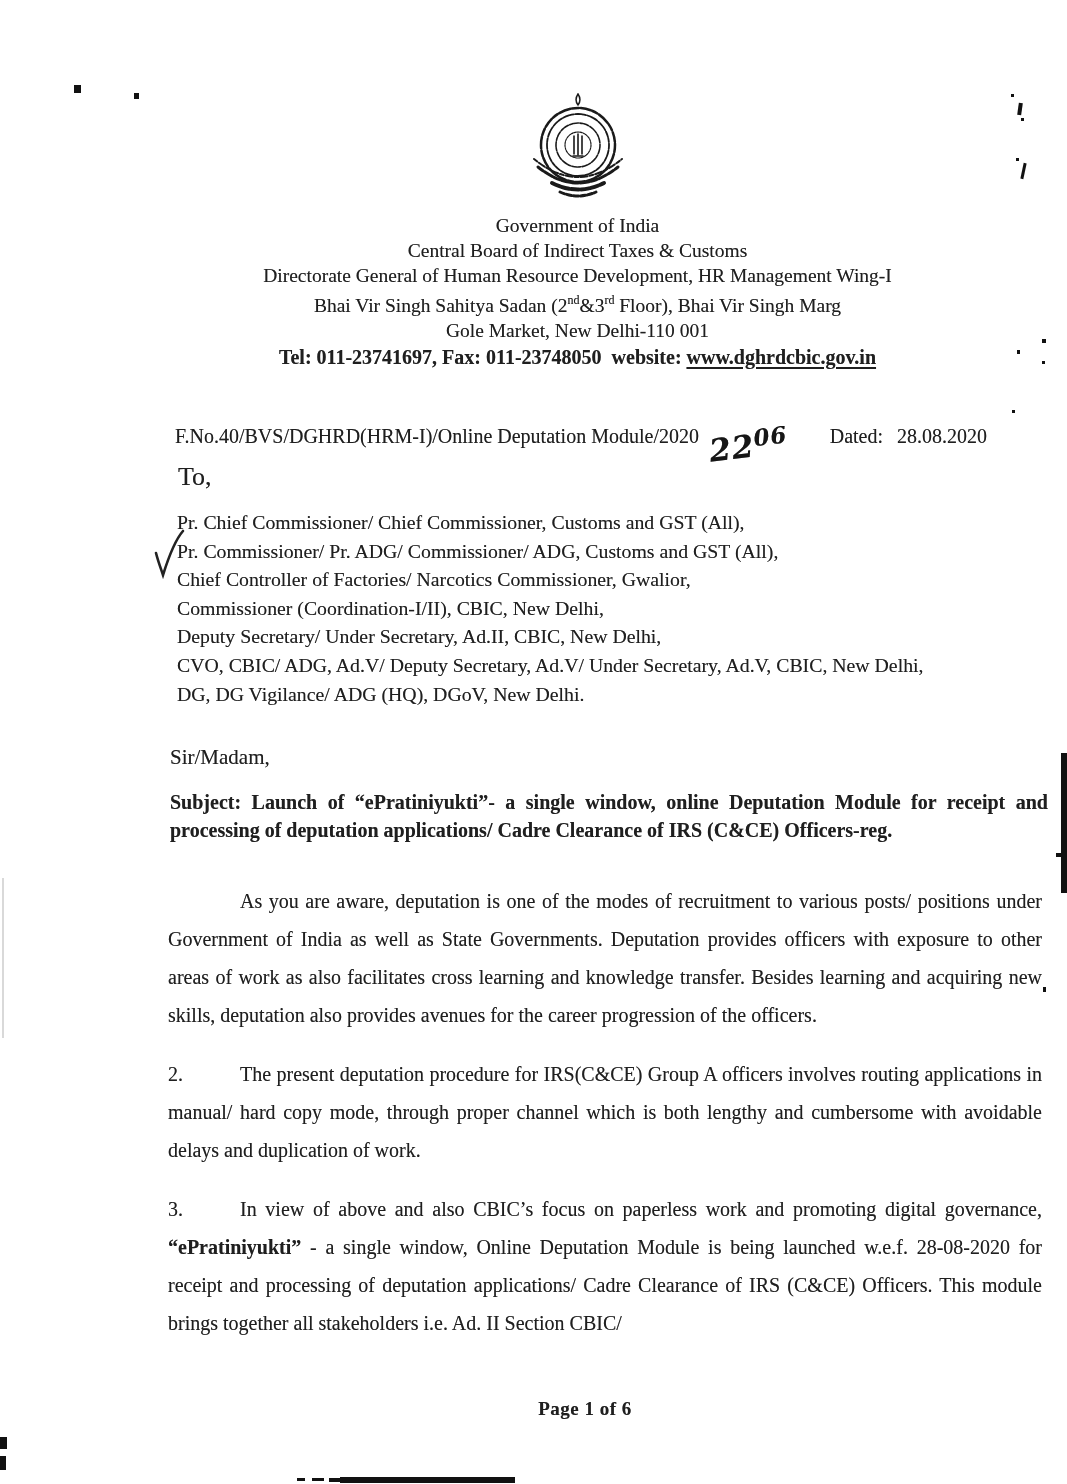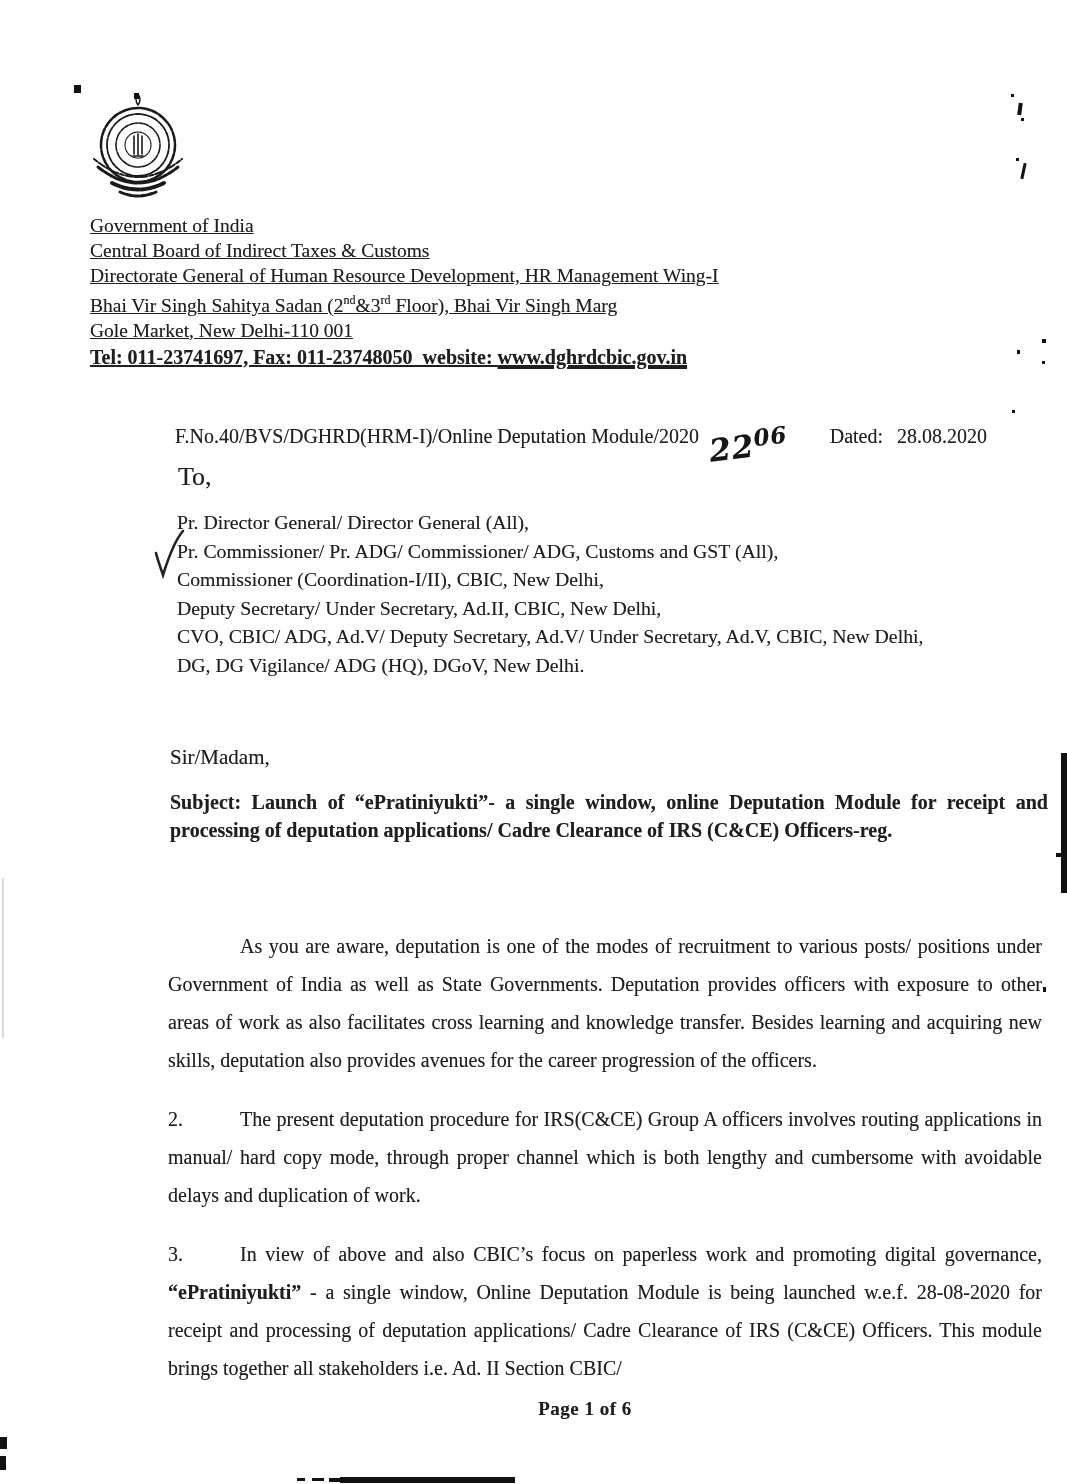--- a/index.html
+++ b/index.html
@@ -8,21 +8,21 @@
     width:1067px;height:1484px;
     background:#ffffff;
     overflow:hidden;
     font-family:"Liberation Serif", serif;
     color:#1f1f1f;
     text-shadow:0 0 .5px rgba(20,20,20,.45);
   }
   
   .header-block{
     position:absolute;top:93px;left:90px;width:975px;
-    text-decoration:underline;
+    text-align:center;
   }
   .emblem-wrap{display:inline-block;margin-bottom:2px;}
   .org-line{font-size:19.5px;line-height:25px;}
   .org-line sup{font-size:12px;}
   .contact-line{
     font-size:20px;line-height:26px;font-weight:bold;margin-top:1px;
     white-space:pre-wrap;
   }
   .website{text-decoration:underline;text-decoration-thickness:2px;text-underline-offset:3px;}
   
@@ -51,21 +51,21 @@
   
   .salutation{position:absolute;top:745px;left:170px;font-size:21px;}
   .subject{
     position:absolute;top:789px;left:170px;width:878px;
     font-size:20px;font-weight:bold;line-height:27.5px;text-align:justify;
   }
   .body-block{position:absolute;top:882px;left:168px;width:874px;}
   .para{
     margin:0 0 21px 0;font-size:20px;line-height:38px;text-align:justify;
   }
-  .para.first{text-indent:72px;margin-top:45px;}
+  .para.first{text-indent:72px;}
   .pnum{display:inline-block;width:72px;text-indent:0;}
   .footer-label{
     position:absolute;top:1398px;left:0;width:1170px;text-align:center;
     font-size:19px;font-weight:bold;letter-spacing:.5px;
   }
   
   .art{position:absolute;background:#111;}
   .art.faint{background:#d9d9d9;}
 </style>
 </head>
@@ -104,22 +104,23 @@
       <span>F.No.40/BVS/DGHRD(HRM-I)/Online Deputation Module/2020</span>
       <span class="hw"><span>22</span><span class="hw-sup">06</span></span>
     </span>
     <span class="dated-seg">
       <span>Dated:</span><span class="dated-gap"></span><span>28.08.2020</span>
     </span>
   </div>
 
   <div class="to-label">To,</div>
   <div class="recipients">
-    <div>Pr. Director General/ Director General (All),</div>
+    <div>Pr. Chief Commissioner/ Chief Commissioner, Customs and GST (All),</div>
     <div>Pr. Commissioner/ Pr. ADG/ Commissioner/ ADG, Customs and GST (All),</div>
+    <div>Chief Controller of Factories/ Narcotics Commissioner, Gwalior,</div>
     <div>Commissioner (Coordination-I/II), CBIC, New Delhi,</div>
     <div>Deputy Secretary/ Under Secretary, Ad.II, CBIC, New Delhi,</div>
     <div>CVO, CBIC/ ADG, Ad.V/ Deputy Secretary, Ad.V/ Under Secretary, Ad.V, CBIC, New Delhi,</div>
     <div>DG, DG Vigilance/ ADG (HQ), DGoV, New Delhi.</div>
   </div>
   <svg class="checkmark" width="40" height="54" viewBox="0 0 40 54">
     <path d="M6 26 C8 34 11 42 13 48 C18 32 26 12 33 4" fill="none" stroke="#222" stroke-width="2.6" stroke-linecap="round"></path>
   </svg>
 
   <div class="salutation">Sir/Madam,</div>

